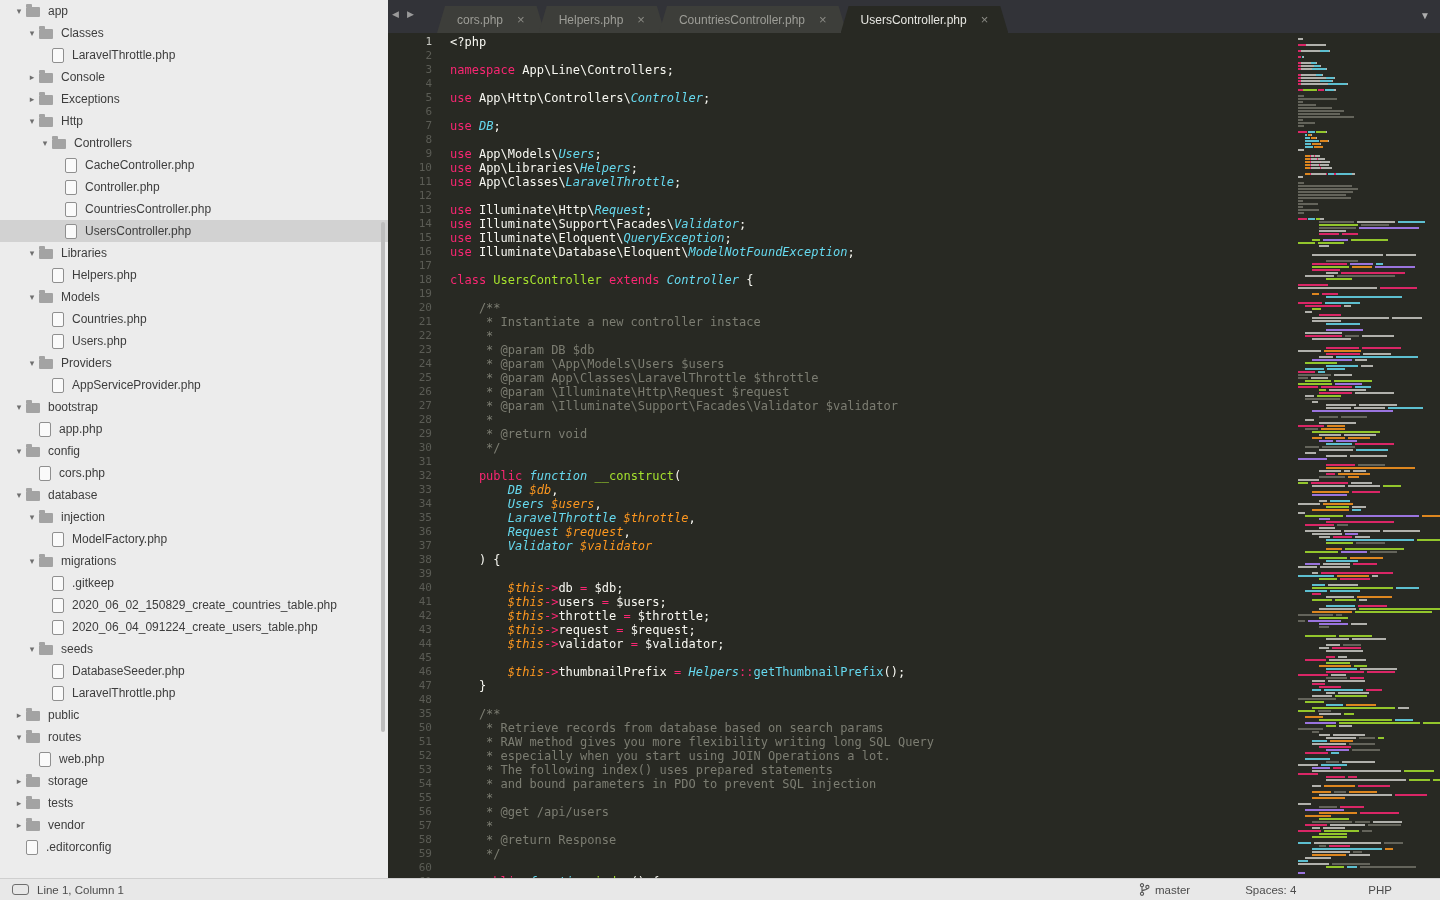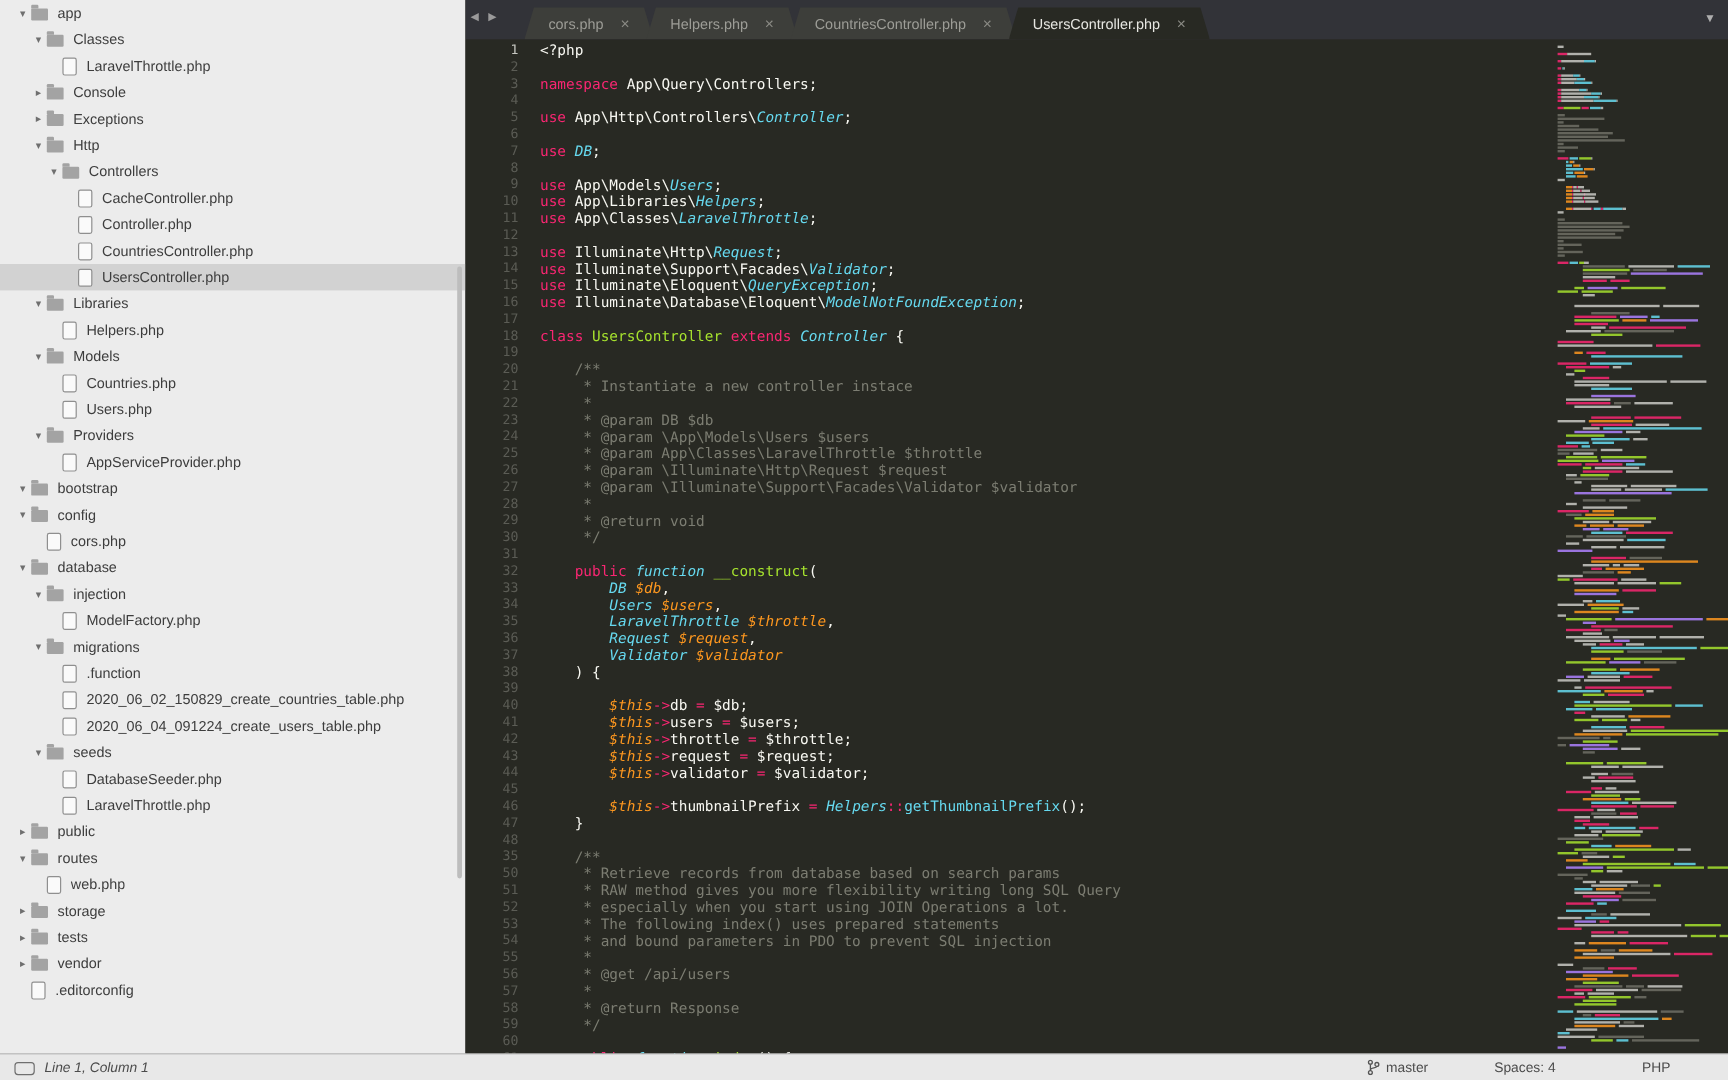--- a/index.html
+++ b/index.html
@@ -41,21 +41,21 @@
   .tok-w{color:#f8f8f2}.tok-k{color:#f92672}.tok-t{color:#66d9ef;font-style:italic}
   .tok-b{color:#66d9ef}.tok-g{color:#a6e22e}.tok-v{color:#fd971f;font-style:italic}.tok-c{color:#7c7d72}
 
   .minimap{position:absolute;right:0;top:0;bottom:0;width:138px;padding:5px 4px 0 4px;overflow:hidden;}
   .mm-row{height:2px;margin-bottom:1px;white-space:nowrap;font-size:0;}
   .mm-seg{display:inline-block;height:2px;vertical-align:top;opacity:.85;}
 
   
   .statusbar{position:absolute;left:0;right:0;bottom:0;height:22px;background:#e8e8e8;border-top:1px solid #cfcfcf;
              display:flex;align-items:center;font-size:11.5px;color:#4c4c4c;box-sizing:border-box;}
-  .status-left{display:flex;align-items:flex-end;margin-left:12px;font-style:italic;}
+  .status-left{display:flex;align-items:center;margin-left:12px;}
   .vintage-ic{width:15px;height:9px;border:1.5px solid #6f6f6f;border-radius:3px;margin-right:8px;}
   .status-right{margin-left:auto;display:flex;align-items:center;}
   .branch{display:flex;align-items:center;}
   .branch svg{margin-right:5px;}
   .sp1{margin-left:55px;}
   .sp2{margin-left:72px;margin-right:48px;}
 </style>
 </head>
 <body>
 
@@ -151,20 +151,25 @@
         <div class="tree-row" style="padding-left: 38px;">
           <span class="tri"></span>
           <span class="icon file-ic"></span>
           <span class="tree-label">AppServiceProvider.php</span>
         </div>
         <div class="tree-row" style="padding-left: 12px;">
           <span class="tri">▾</span>
           <span class="icon folder-ic"></span>
           <span class="tree-label">bootstrap</span>
         </div>
+        <div class="tree-row" style="padding-left: 25px;">
+          <span class="tri"></span>
+          <span class="icon file-ic"></span>
+          <span class="tree-label">app.php</span>
+        </div>
         <div class="tree-row" style="padding-left: 12px;">
           <span class="tri">▾</span>
           <span class="icon folder-ic"></span>
           <span class="tree-label">config</span>
         </div>
         <div class="tree-row" style="padding-left: 25px;">
           <span class="tri"></span>
           <span class="icon file-ic"></span>
           <span class="tree-label">cors.php</span>
         </div>
@@ -184,21 +189,21 @@
           <span class="tree-label">ModelFactory.php</span>
         </div>
         <div class="tree-row" style="padding-left: 25px;">
           <span class="tri">▾</span>
           <span class="icon folder-ic"></span>
           <span class="tree-label">migrations</span>
         </div>
         <div class="tree-row" style="padding-left: 38px;">
           <span class="tri"></span>
           <span class="icon file-ic"></span>
-          <span class="tree-label">.function</span>
+          <span class="tree-label">.gitkeep</span>
         </div>
         <div class="tree-row" style="padding-left: 38px;">
           <span class="tri"></span>
           <span class="icon file-ic"></span>
           <span class="tree-label">2020_06_02_150829_create_countries_table.php</span>
         </div>
         <div class="tree-row" style="padding-left: 38px;">
           <span class="tri"></span>
           <span class="icon file-ic"></span>
           <span class="tree-label">2020_06_04_091224_create_users_table.php</span>
@@ -286,21 +291,21 @@
           <div class="code-line">
             <span class="gutter-num current">1</span>
             <span class="code-text"><span class="tok-w">&lt;?php</span></span>
           </div>
           <div class="code-line">
             <span class="gutter-num">2</span>
             <span class="code-text"></span>
           </div>
           <div class="code-line">
             <span class="gutter-num">3</span>
-            <span class="code-text"><span class="tok-k">namespace</span><span class="tok-w"> App\Query\Controllers;</span></span>
+            <span class="code-text"><span class="tok-k">namespace</span><span class="tok-w"> App\Line\Controllers;</span></span>
           </div>
           <div class="code-line">
             <span class="gutter-num">4</span>
             <span class="code-text"></span>
           </div>
           <div class="code-line">
             <span class="gutter-num">5</span>
             <span class="code-text"><span class="tok-k">use</span><span class="tok-w"> App\Http\Controllers\</span><span class="tok-t">Controller</span><span class="tok-w">;</span></span>
           </div>
           <div class="code-line">

